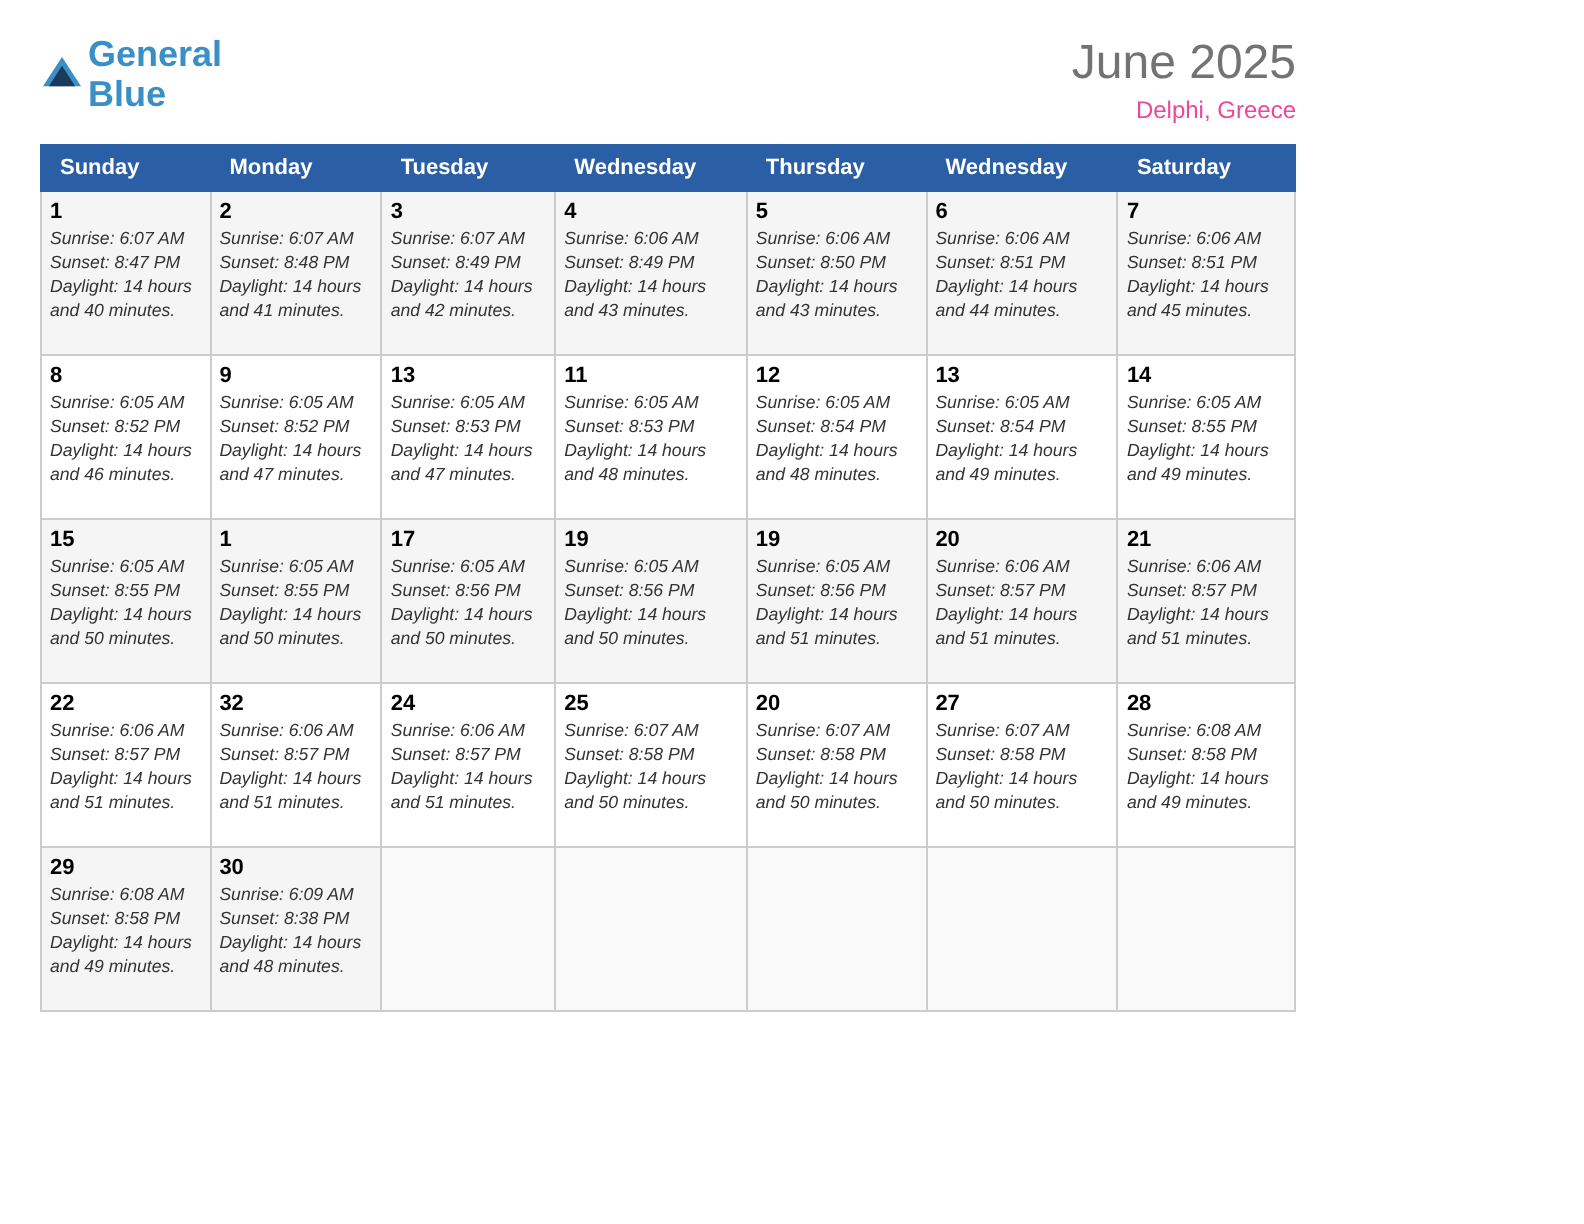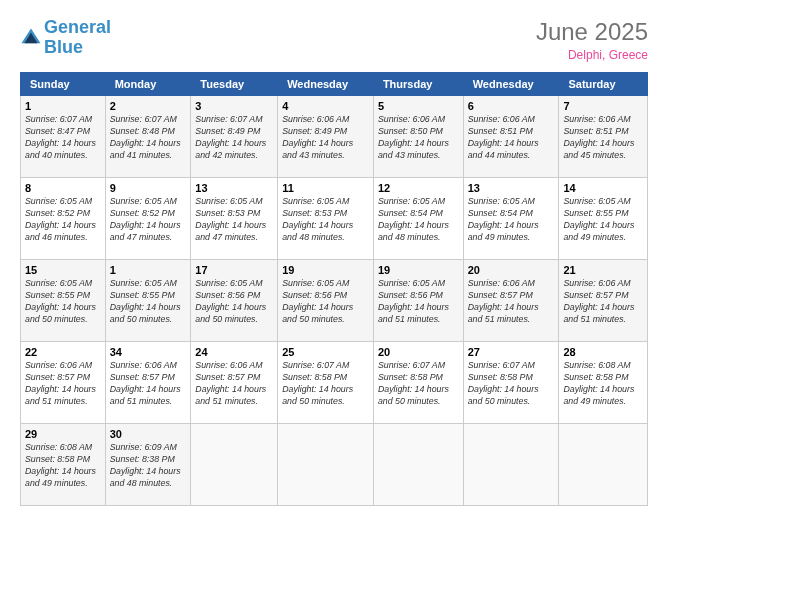--- a/index.html
+++ b/index.html
@@ -286,21 +286,21 @@
         </tr>
         <tr>
           <td>
             <div class="day-num">22</div>
             <div class="day-info" style="white-space: pre-line;">Sunrise: 6:06 AM
 Sunset: 8:57 PM
 Daylight: 14 hours
 and 51 minutes.</div>
           </td>
           <td>
-            <div class="day-num">34</div>
+            <div class="day-num">32</div>
             <div class="day-info" style="white-space: pre-line;">Sunrise: 6:06 AM
 Sunset: 8:57 PM
 Daylight: 14 hours
 and 51 minutes.</div>
           </td>
           <td>
             <div class="day-num">24</div>
             <div class="day-info" style="white-space: pre-line;">Sunrise: 6:06 AM
 Sunset: 8:57 PM
 Daylight: 14 hours

